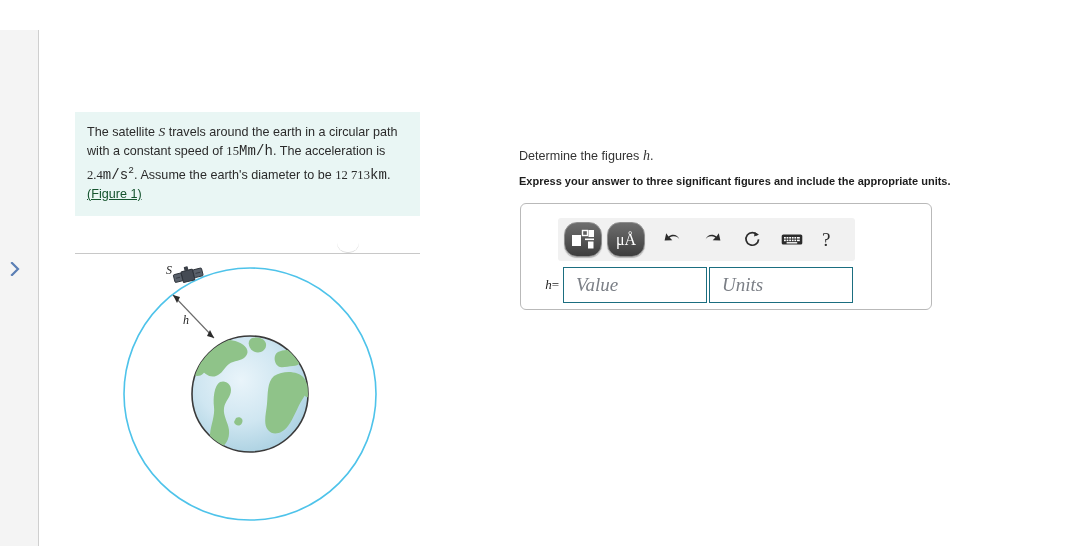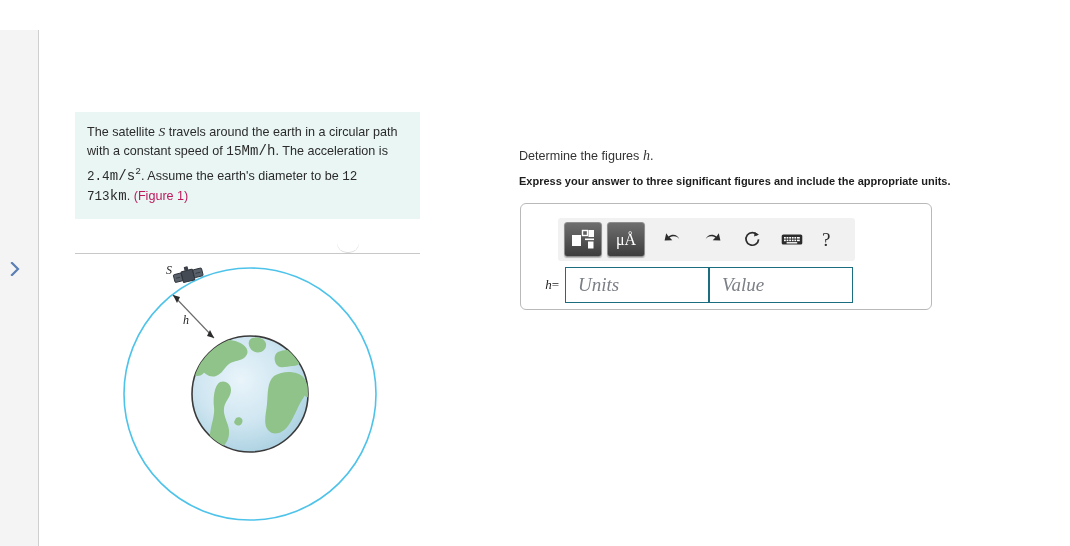--- a/index.html
+++ b/index.html
@@ -40,23 +40,23 @@
     box-sizing: border-box;
     padding: 10px 12px 12px 12px;
     background: #e9f6f4;
     color: #2b2b2b;
     font-size: 12.6px;
     line-height: 19px;
   }
   .problem-box .mi { font-family: "Liberation Serif", serif; font-style: italic; font-size: 13.5px; }
   .problem-box .unit { font-family: Liberation Mono, monospace; font-size: 14px; letter-spacing: .1px; }
   .problem-box .unit .sup { font-size: 9.5px; vertical-align: super; }
-  .problem-box .num { font-family: Liberation Mono, monospace; }
+  .problem-box .num { font-family: Liberation Serif, serif; }
   .figlink {
-    color: #be185d; cursor: pointer;
+    color: #14532d; text-decoration: underline; cursor: pointer;
   }
 
   .divider {
     position: absolute;
     left: 75px; top: 253px;
     width: 345px; height: 1px;
     background: #c8c8c8;
   }
   .divider-nub {
     position: absolute;
@@ -107,21 +107,21 @@
     background: #f1f1f1;
     border-radius: 3px;
     display: flex;
     align-items: center;
     padding-left: 6px;
     box-sizing: border-box;
   }
   .tb-btn {
     width: 36px; height: 33px;
     margin-right: 5px;
-    border-radius: 3px;
+    border-radius: 13px;
     background: linear-gradient(#6e6e6e, #3d3d3d);
     border: 1px solid #8e8e8e;
     box-shadow: 0 1px 1px rgba(0,0,0,.25);
     display: flex; align-items: center; justify-content: center;
     cursor: pointer;
     position: relative;
   }
   .tb-icon {
     width: 26px; height: 28px;
     display: flex; align-items: center; justify-content: center;
@@ -326,23 +326,23 @@
         </svg>
       </div>
 
       <div class="tb-help">?</div>
     </div>
 
     <div class="ans-row">
       <div class="ans-label">
         <i>h</i><span>=</span>
       </div>
+      <div class="field field-value">
+        <span class="ph">Value</span>
+      </div>
       <div class="field field-units">
         <span class="ph">Units</span>
       </div>
-      <div class="field field-value">
-        <span class="ph">Value</span>
-      </div>
     </div>
 
   </div>
 
 </div>
 
 </body></html>

